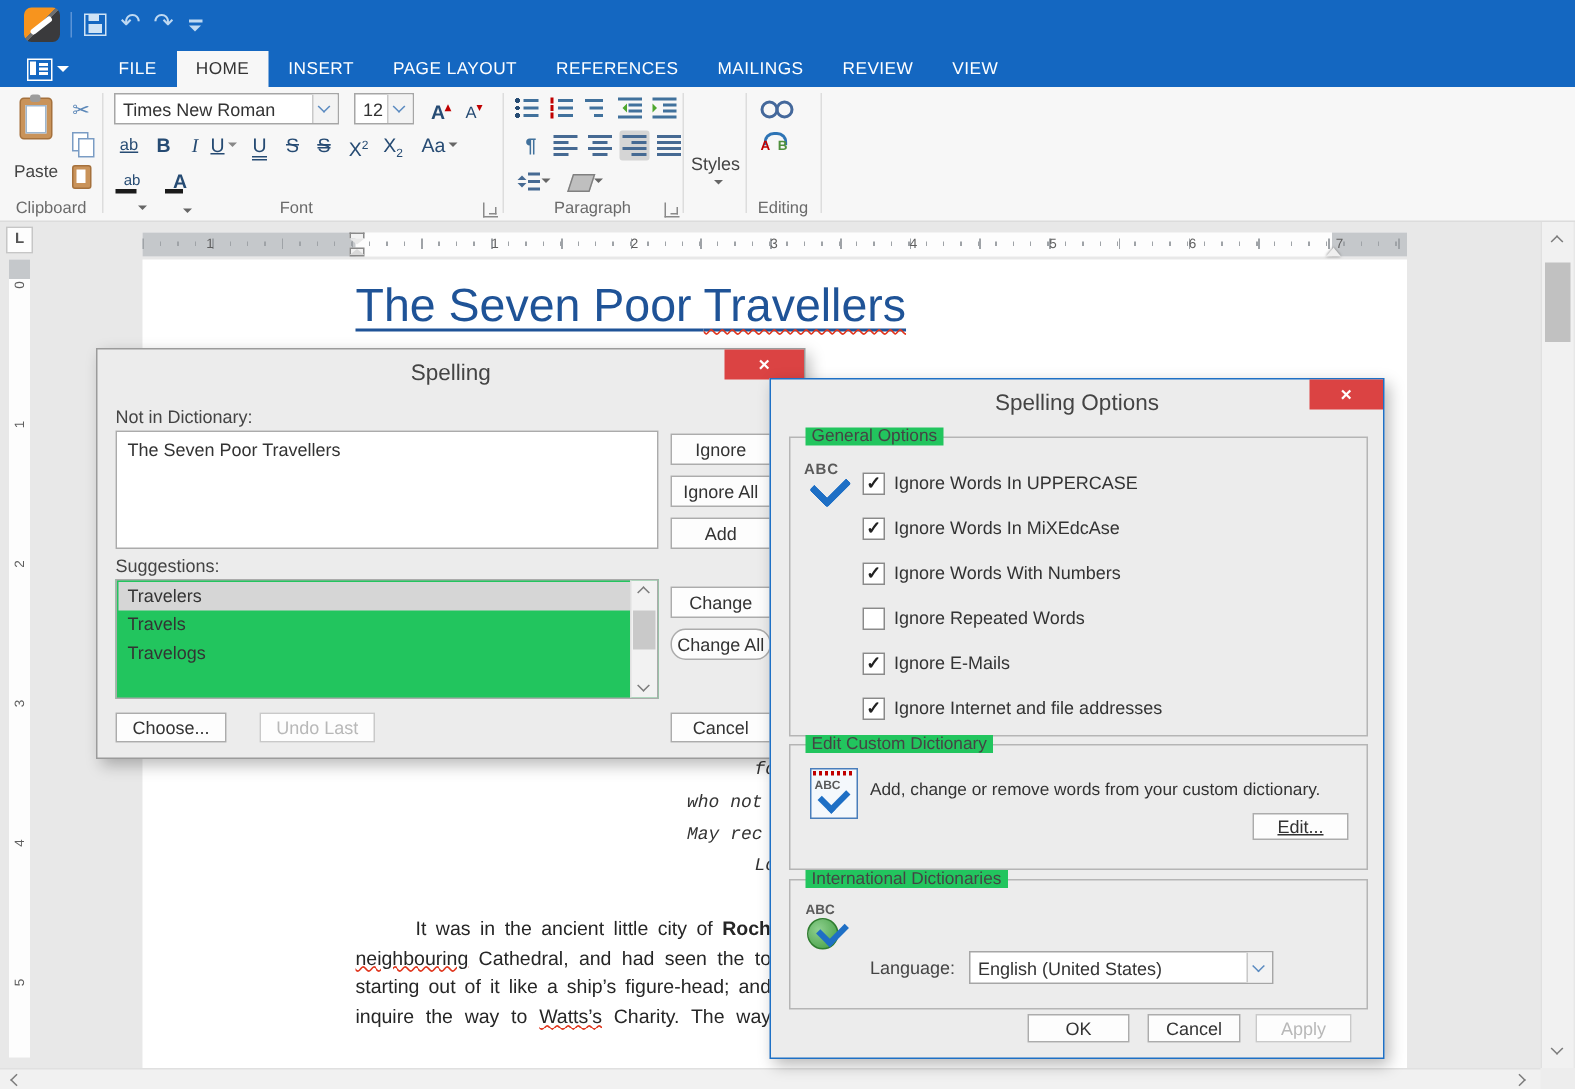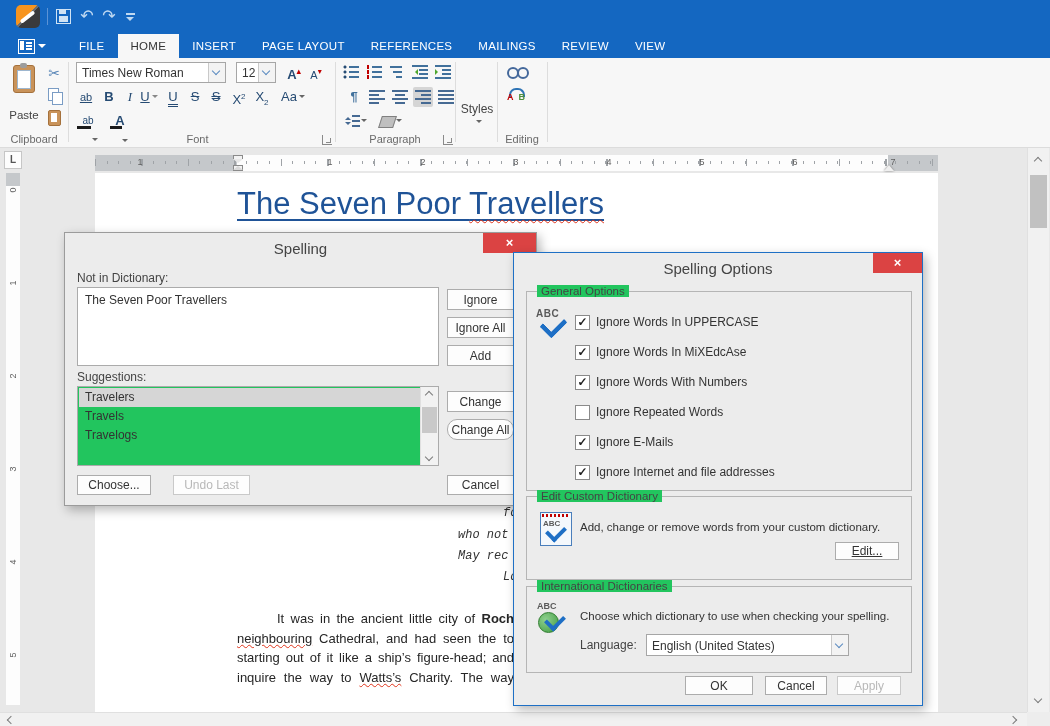--- a/index.html
+++ b/index.html
@@ -433,21 +433,20 @@
     <div class="dbtn" style="left:321px;top:289px;width:64px;height:18px;line-height:17px;text-decoration:underline;">Edit...</div>
 
     <div class="grpbox" style="left:12px;top:333px;width:384px;height:85px;">
       <span class="glab">International Dictionaries</span>
     </div>
     <div class="globeicon" style="left:23px;top:348px;">
       <span class="abc">ABC</span>
         <span class="gl"></span>
         <span class="chk"></span>
     </div>
-    <div class="desc" style="left:66px;top:357px;">Choose which dictionary to use when checking your spelling.</div>
     <div class="dlabel" style="left:66px;top:385px;">Language:</div>
     <div class="combo" style="left:132px;top:381px;width:203px;height:22px;">
       <span class="ctext" style="top:4px;">English (United States)</span>
       <span class="cbtn">
           <i class="chev d" style="top:6px;"></i>
         </span>
     </div>
 
     <div class="dbtn" style="left:171px;top:423px;width:68px;height:19px;line-height:18px;">OK</div>
     <div class="dbtn" style="left:251px;top:423px;width:62px;height:19px;line-height:18px;">Cancel</div>

